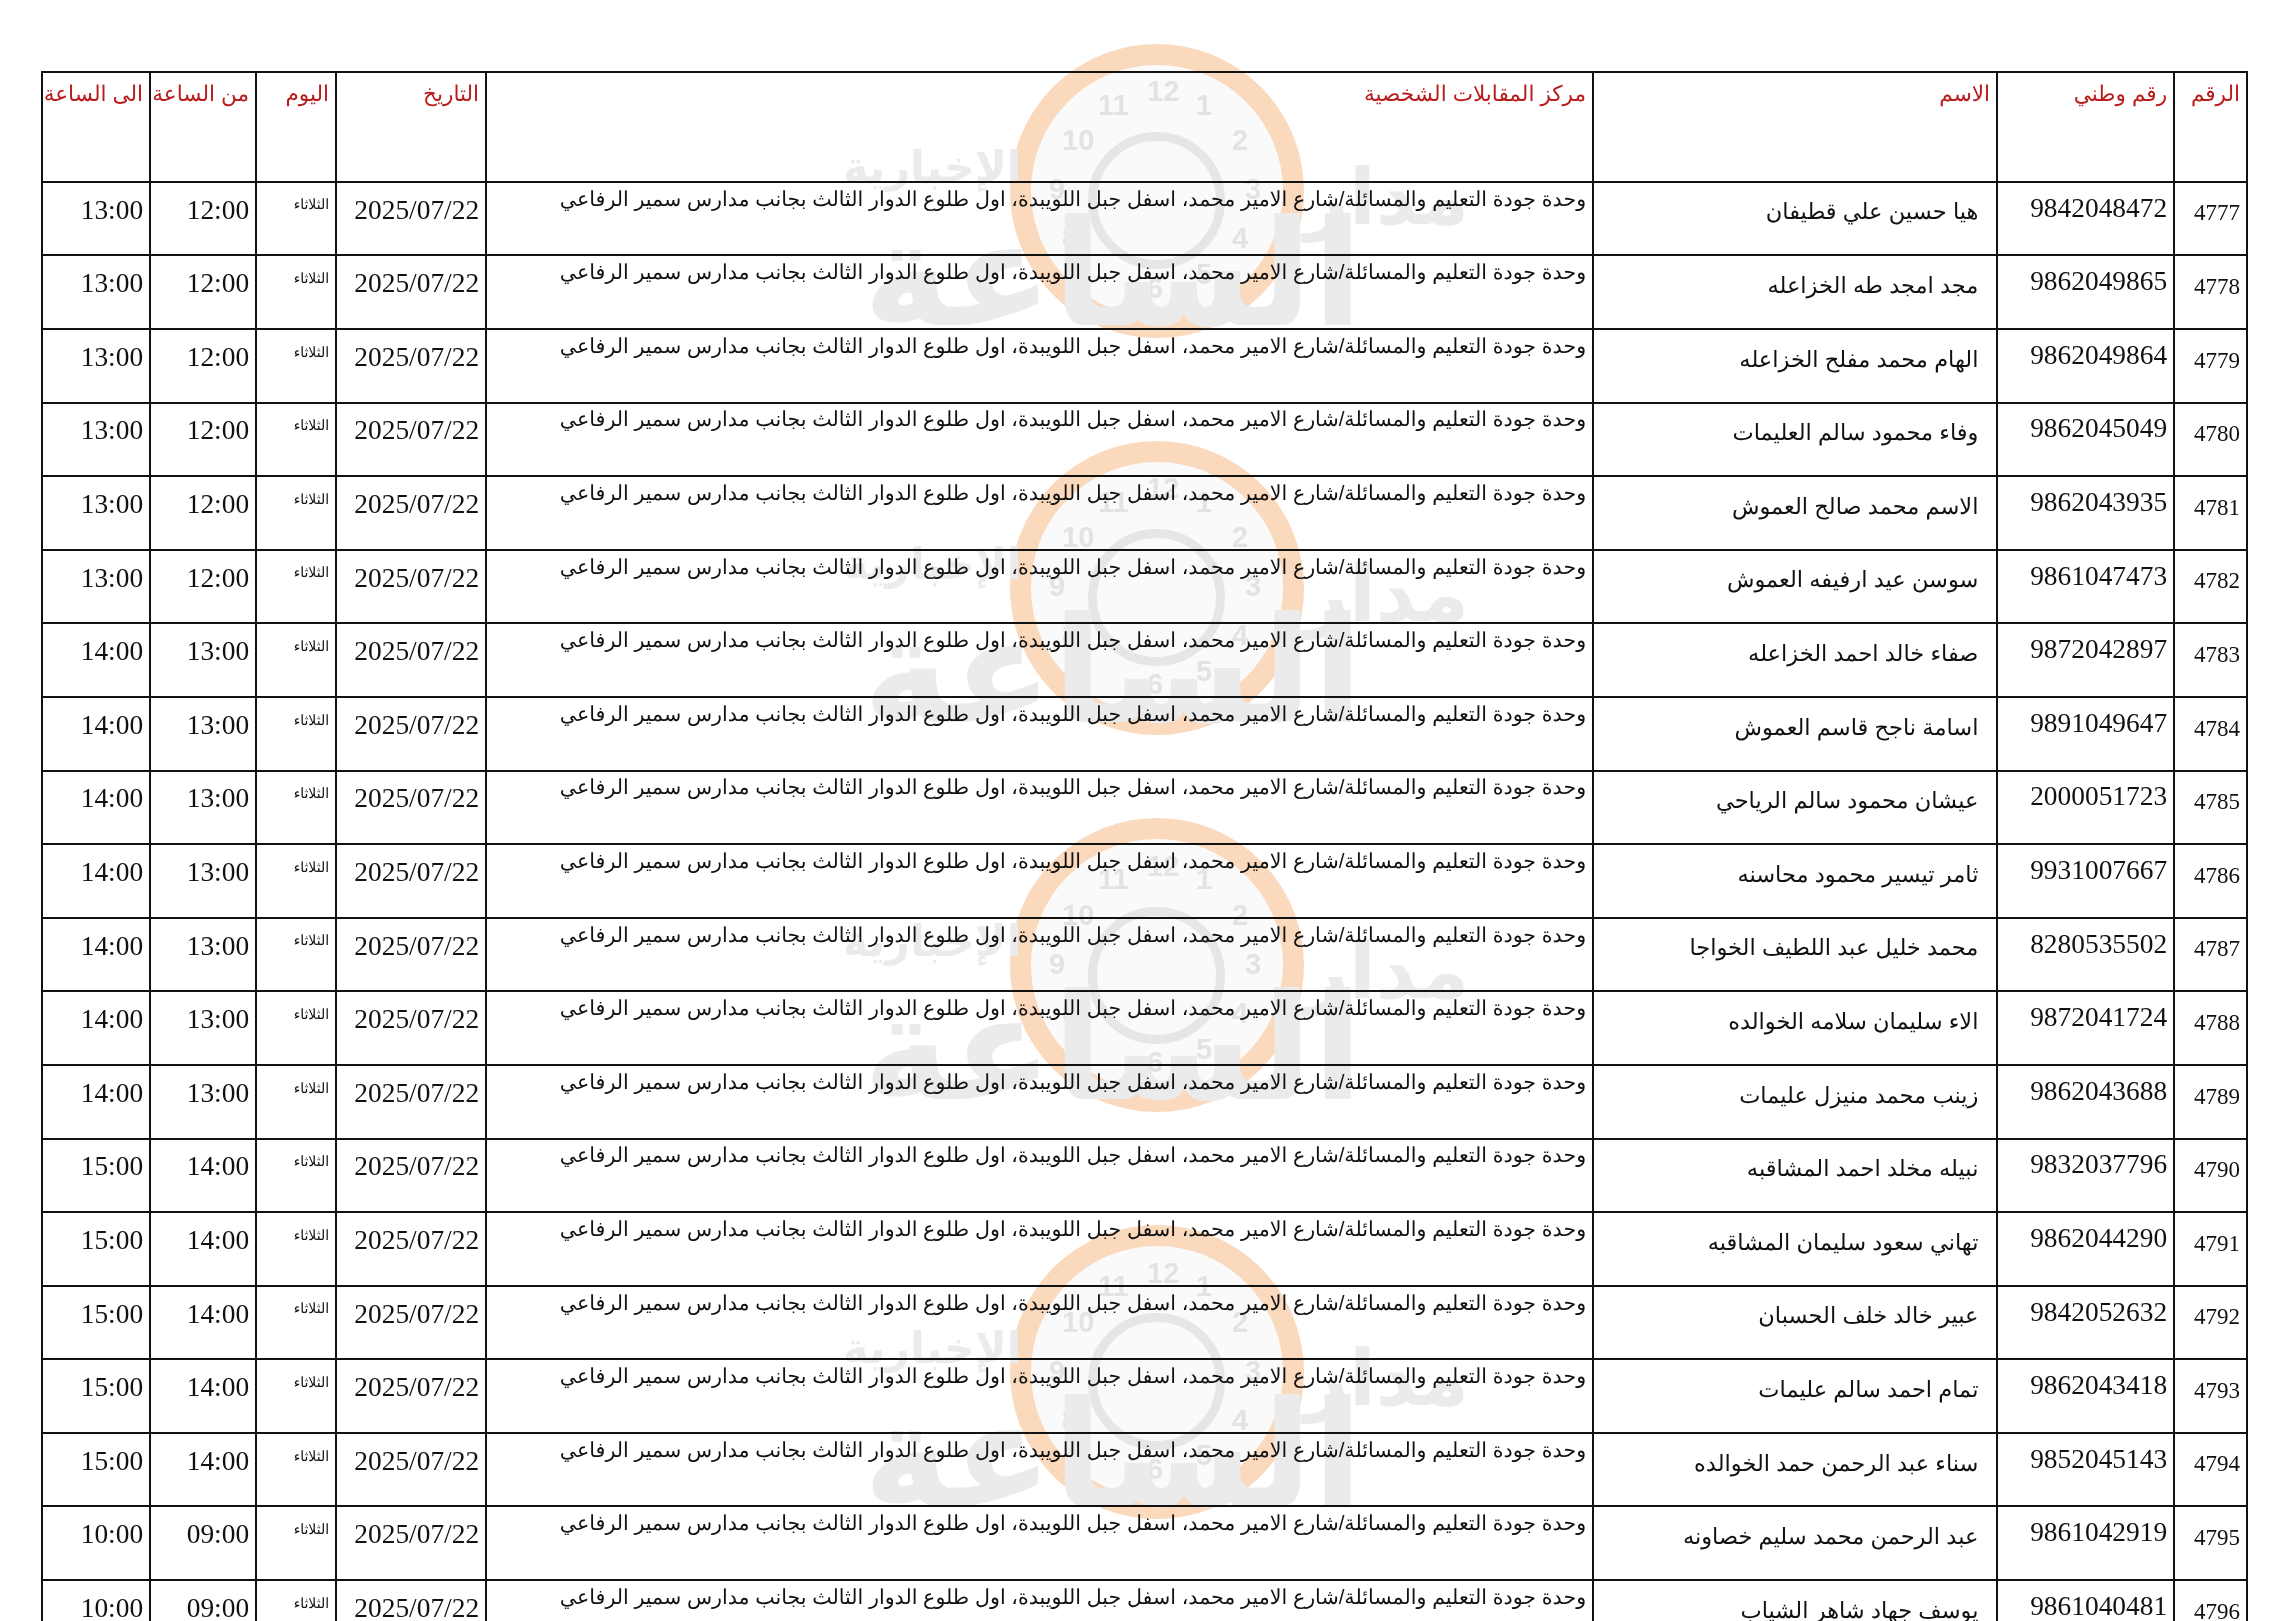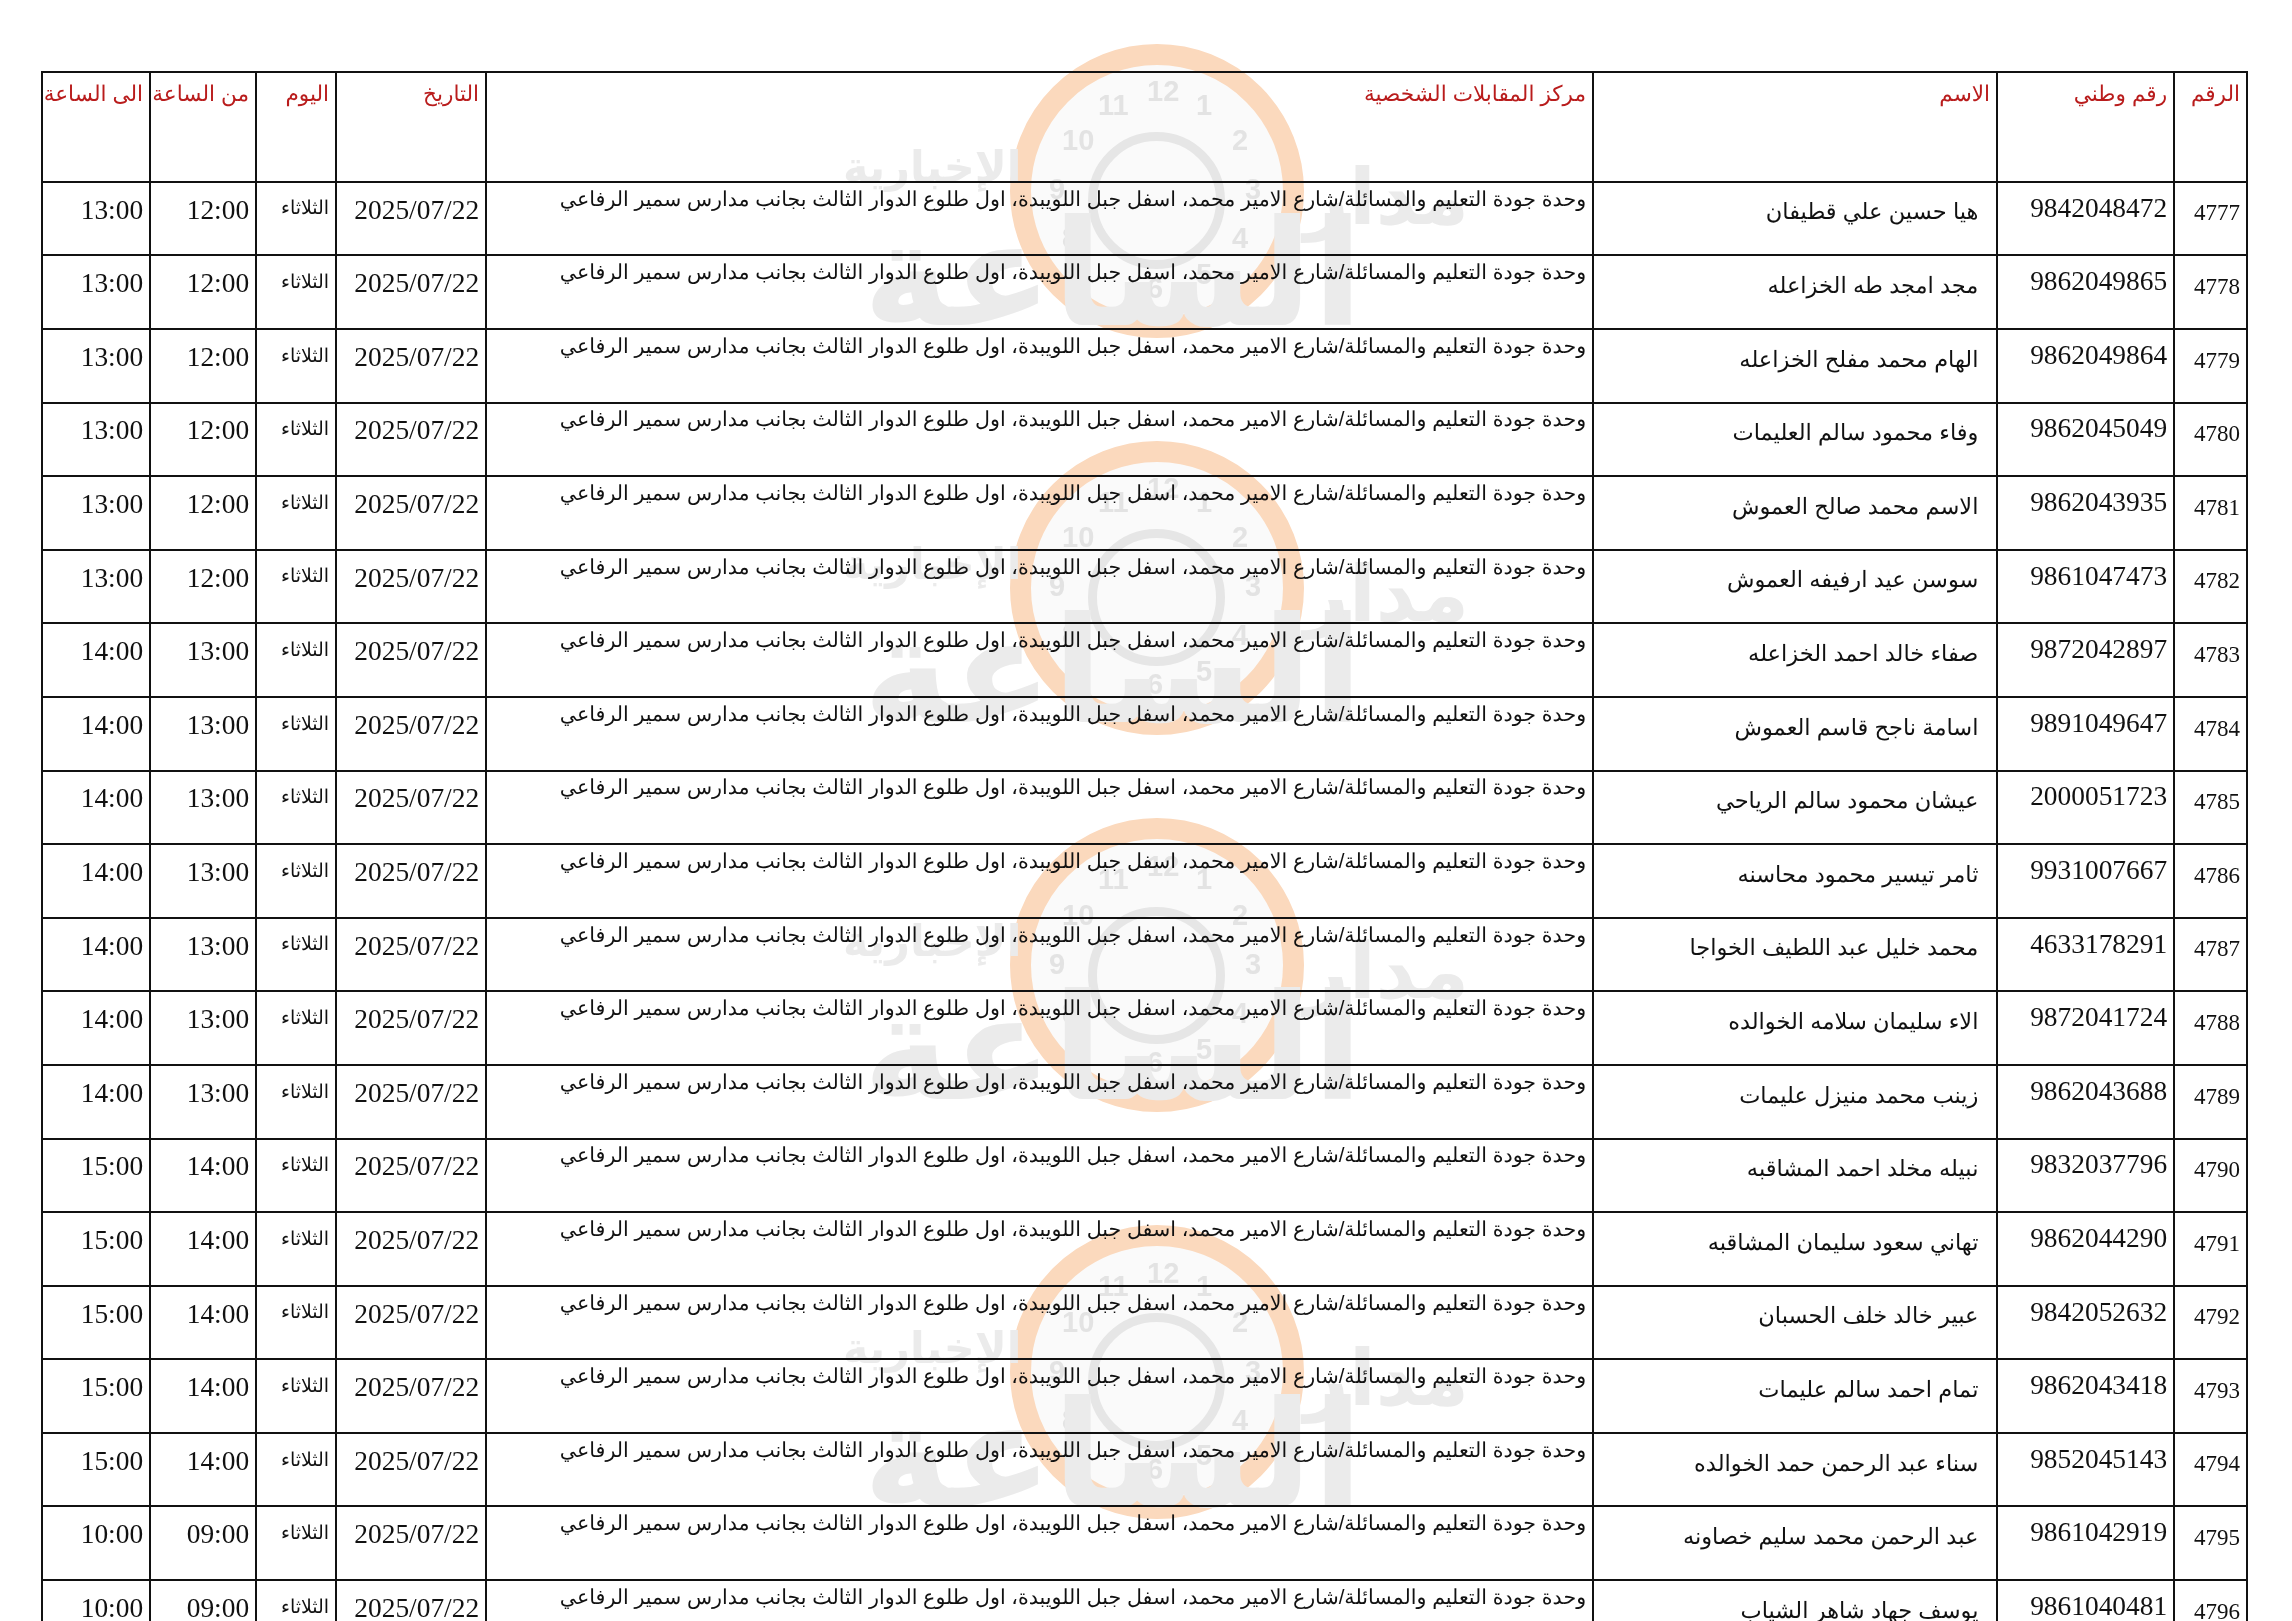--- a/index.html
+++ b/index.html
@@ -31,21 +31,21 @@
       font-family: "Liberation Sans", sans-serif;
       font-weight: normal;
       font-size: 21.6px;
       text-align: right;
       direction: rtl;
       padding-top: 7.8px;
       color: #b91c1c;
     }
     table.grid td { height: 54px; color: #111; }
     .c-to, .c-from { font-family: "Liberation Serif", serif; font-size: 27.4px; text-align: right; padding-top: 11.8px !important; margin-left: 36px; }
-    .c-day { font-family: "Liberation Sans", sans-serif; font-size: 19px; text-align: right; direction: rtl; padding-top: 13.7px !important; }
+    .c-day { font-family: "Liberation Sans", sans-serif; font-size: 14px; text-align: right; direction: rtl; padding-top: 13.7px !important; }
     .c-date { font-family: "Liberation Serif", serif; font-size: 27.4px; text-align: right; padding-top: 11.8px !important; }
     .c-center { font-family: "Liberation Sans", sans-serif; font-size: 20.6px; text-align: right; direction: rtl; padding-top: 3.9px !important; }
     .c-name { font-family: "Liberation Sans", sans-serif; font-size: 22.5px; text-align: right; direction: rtl; padding-top: 15.7px !important; padding-right: 17.6px !important; }
     .c-nid { font-family: "Liberation Serif", serif; font-size: 27.4px; text-align: right; padding-top: 9.8px !important; }
     .c-num { font-family: "Liberation Serif", serif; font-size: 23px; text-align: right; padding-top: 17.6px !important; }
 
     .footer {
       position: absolute; left: 0; width: 2293px; top: 1558px;
       text-align: center; font-family: "Liberation Sans", sans-serif; font-size: 19.6px; color: #111;
     }
@@ -246,21 +246,21 @@
           <td class="c-nid">9931007667</td>
           <td class="c-num">4786</td>
         </tr>
         <tr>
           <td class="c-to">14:00</td>
           <td class="c-from">13:00</td>
           <td class="c-day">الثلاثاء</td>
           <td class="c-date">2025/07/22</td>
           <td class="c-center">وحدة جودة التعليم والمسائلة/شارع الامير محمد، اسفل جبل اللويبدة، اول طلوع الدوار الثالث بجانب مدارس سمير الرفاعي</td>
           <td class="c-name">محمد خليل عبد اللطيف الخواجا</td>
-          <td class="c-nid">4633178291</td>
+          <td class="c-nid">8280535502</td>
           <td class="c-num">4787</td>
         </tr>
         <tr>
           <td class="c-to">14:00</td>
           <td class="c-from">13:00</td>
           <td class="c-day">الثلاثاء</td>
           <td class="c-date">2025/07/22</td>
           <td class="c-center">وحدة جودة التعليم والمسائلة/شارع الامير محمد، اسفل جبل اللويبدة، اول طلوع الدوار الثالث بجانب مدارس سمير الرفاعي</td>
           <td class="c-name">الاء سليمان سلامه الخوالده</td>
           <td class="c-nid">9872041724</td>

